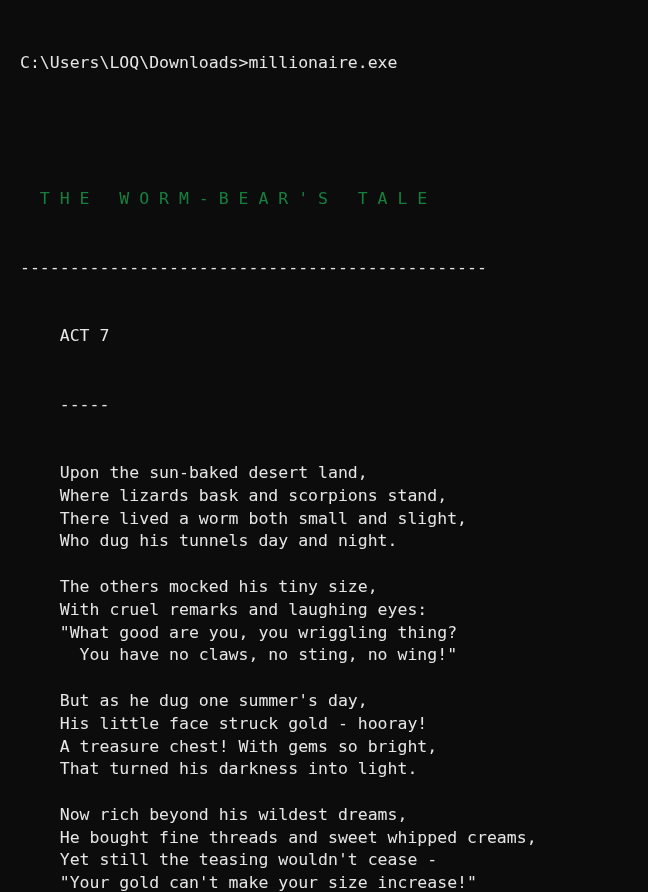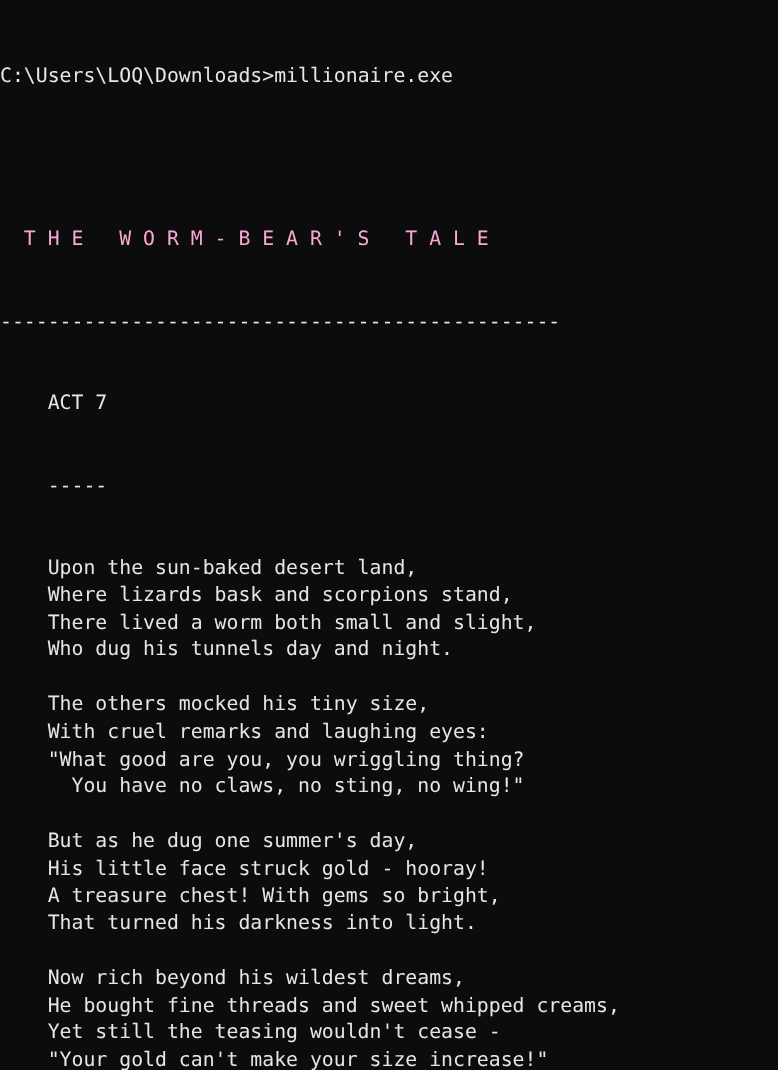--- a/index.html
+++ b/index.html
@@ -11,34 +11,34 @@
     overflow: hidden;
   }
   #terminal {
     width: 648px;
     height: 892px;
     background: #0c0c0c;
     color: #e6e6e6;
     font-family: "DejaVu Sans Mono", "Liberation Mono", monospace;
     font-size: 16.5px;
     line-height: 22.8px;
-    padding: 6px 0 0 0;
+    padding: 6px 0 0 20px;
     box-sizing: border-box;
     white-space: pre;
     letter-spacing: 0px;
   }
   .line {
     white-space: pre;
     min-height: 22.8px;
   }
   .prompt-line {
     color: #e6e6e6;
   }
   .title-line {
-    color: #f9a8d4;
+    color: #15803d;
   }
   .rule-line {
     color: #e6e6e6;
   }
   .blank {
     min-height: 22.8px;
   }
 </style>
 </head>
 <body>

